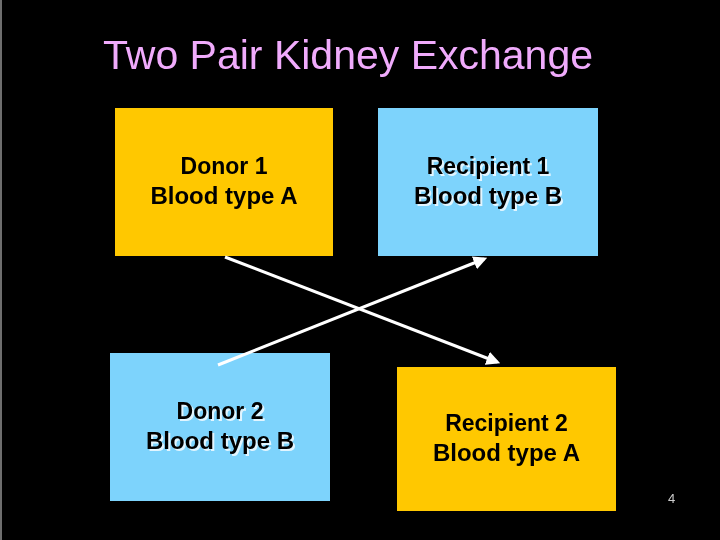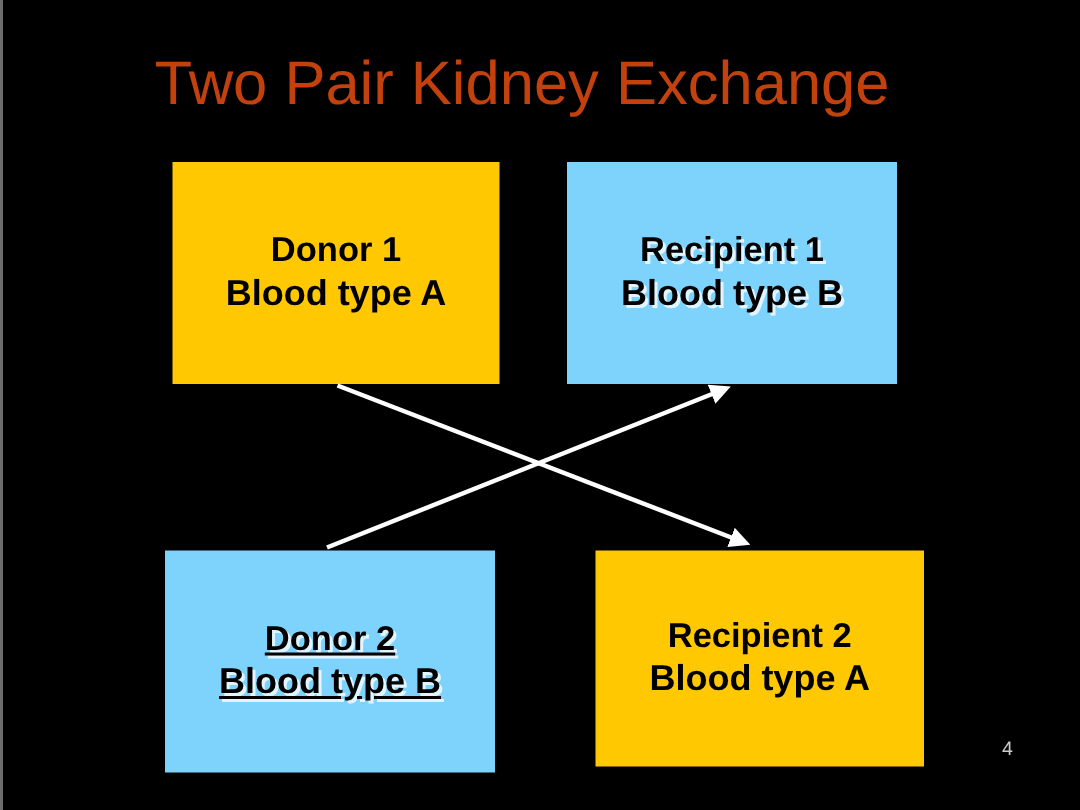--- a/index.html
+++ b/index.html
@@ -21,21 +21,21 @@
     top: 0;
     width: 2px;
     height: 540px;
     background: #6e6e6e;
   }
   .slide-title {
     position: absolute;
     left: 348px;
     top: 35px;
     transform: translateX(-50%);
-    color: #c2410c;
+    color: #f0abfc;
     font-size: 41px;
     line-height: 1;
     white-space: nowrap;
     font-weight: 400;
   }
   .node {
     position: absolute;
     display: flex;
     flex-direction: column;
     align-items: center;
@@ -55,21 +55,21 @@
     line-height: 1.1;
   }
   .gold { background: #ffc800; text-align: right; }
   .green { background: #7dd3fc; }
   .green .node-title,
   .green .node-subtitle {
     text-shadow: 2px 2px 0 rgba(255,255,255,0.78);
   }
   #donor-1     { left: 115px; top: 108px; width: 218px; height: 148px; }
   #recipient-1 { left: 378px; top: 108px; width: 220px; height: 148px; }
-  #donor-2     { left: 110px; top: 367px; width: 220px; height: 148px; text-decoration: underline; }
+  #donor-2     { left: 110px; top: 353px; width: 220px; height: 148px; }
   #recipient-2 { left: 397px; top: 367px; width: 219px; height: 144px; }
   #arrow-layer {
     position: absolute;
     left: 0;
     top: 0;
     width: 720px;
     height: 540px;
     pointer-events: none;
   }
   .page-number {

